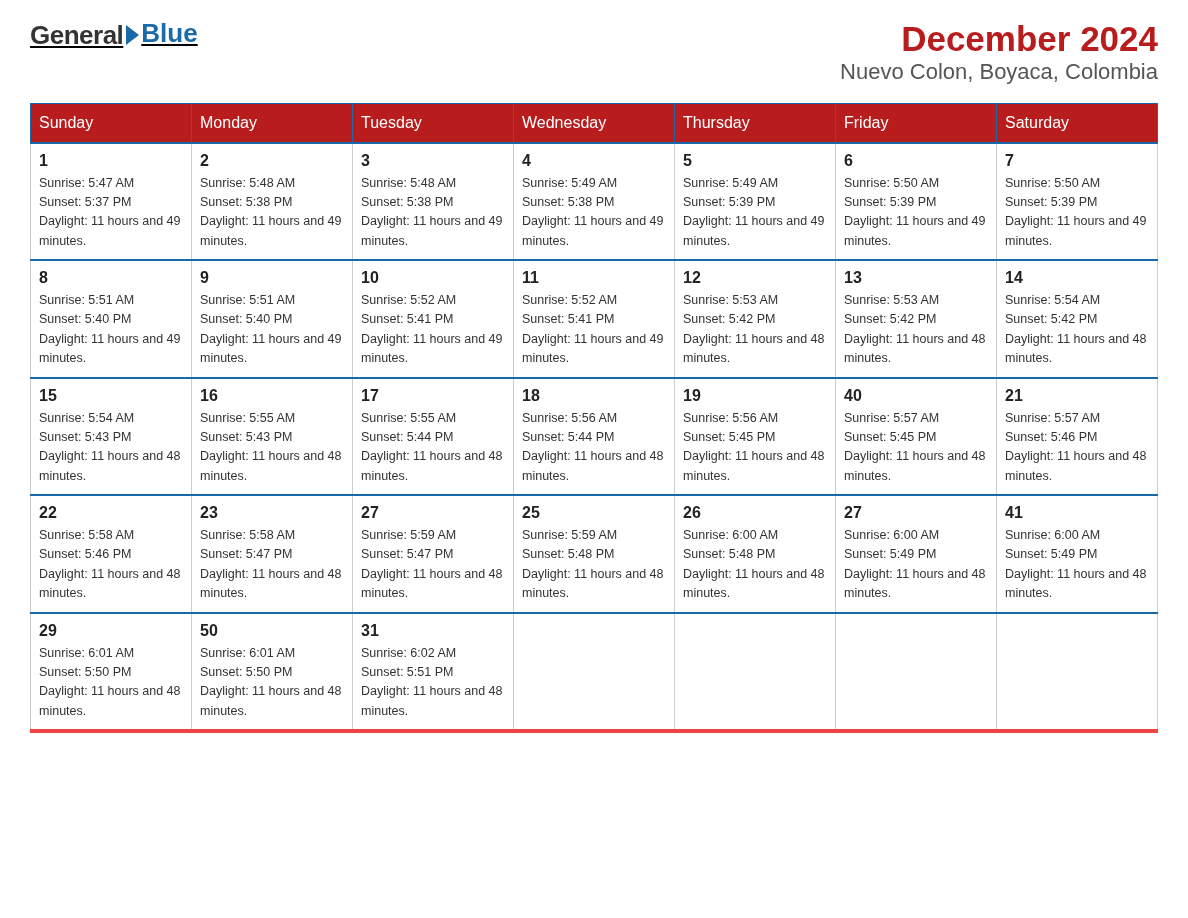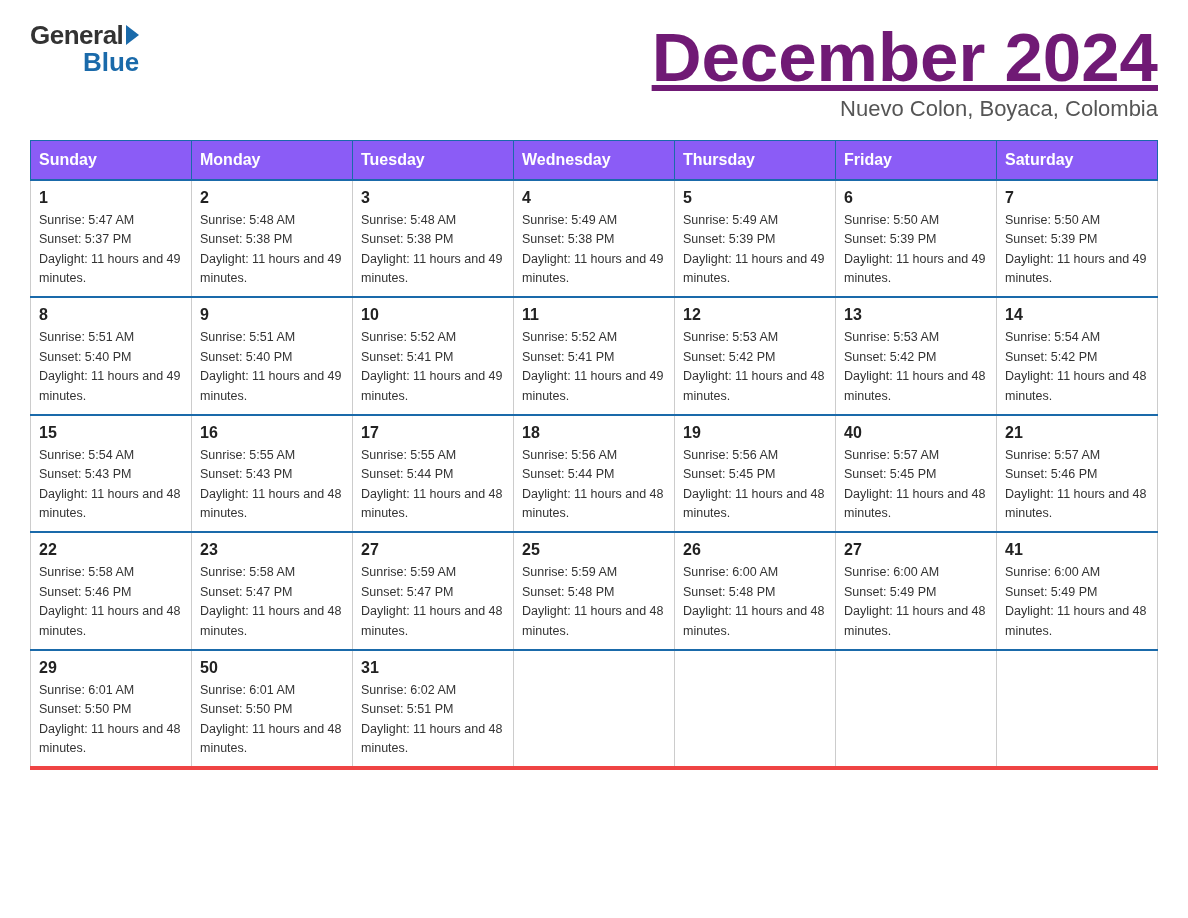--- a/index.html
+++ b/index.html
@@ -11,22 +11,23 @@
       padding: 20px 30px;
     }
     .header-area {
       display: flex;
       justify-content: space-between;
       align-items: flex-start;
       margin-bottom: 18px;
     }
     .logo {
       display: flex;
-      flex-direction: column;
-      align-items: flex-end;
+      flex-direction: row;
+      align-items: center;
+      text-decoration: underline;
     }
     .logo-top {
       display: flex;
       align-items: center;
     }
     .logo-general {
       font-size: 26px;
       font-weight: bold;
       color: #333;
       letter-spacing: -0.5px;
@@ -44,40 +45,39 @@
       font-size: 26px;
       font-weight: bold;
       color: #1a6aaa;
       margin-top: -4px;
       margin-left: 2px;
     }
     .title-area {
       text-align: right;
     }
     .month-title {
-      font-size: 69px;
+      font-size: 35px;
       font-weight: bold;
-      color: #701a75;
+      color: #b91c1c;
       line-height: 1.1;
-      text-decoration: underline;
     }
     .location-title {
       font-size: 22px;
       color: #555;
     }
     .calendar-table {
       width: 100%;
       border-collapse: collapse;
       table-layout: fixed;
     }
     .calendar-table th {
-      background-color: #8b5cf6;
+      background-color: #b91c1c;
       color: #fff;
       font-size: 16px;
-      font-weight: bold;
+      font-weight: normal;
       padding: 10px 8px;
       text-align: left;
       border: 1px solid #1a6aaa;
     }
     .calendar-table td {
       vertical-align: top;
       padding: 8px 8px;
       border: 1px solid #ccc;
       font-size: 13px;
       color: #333;

